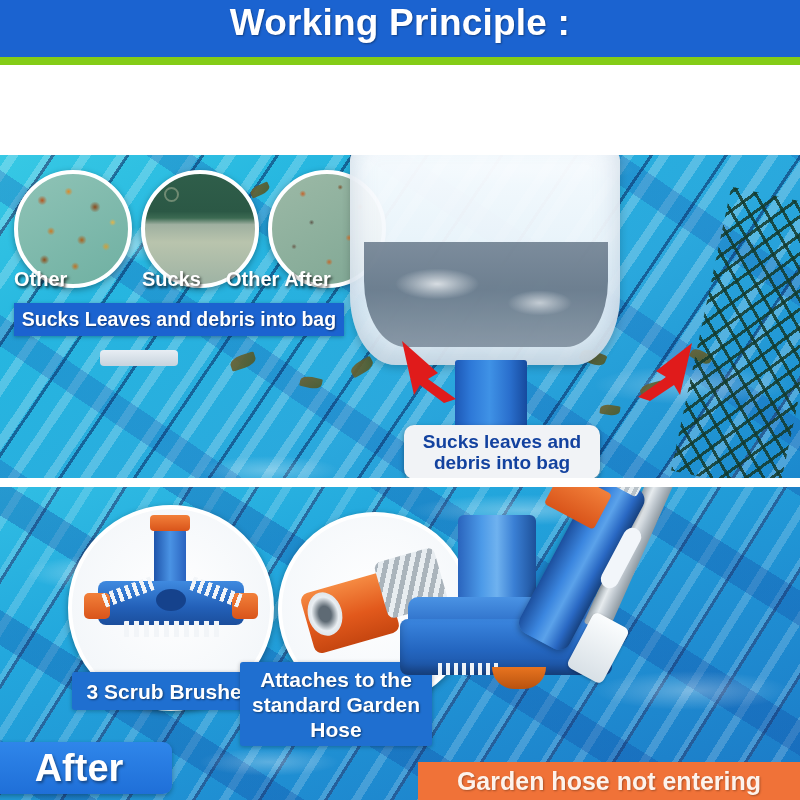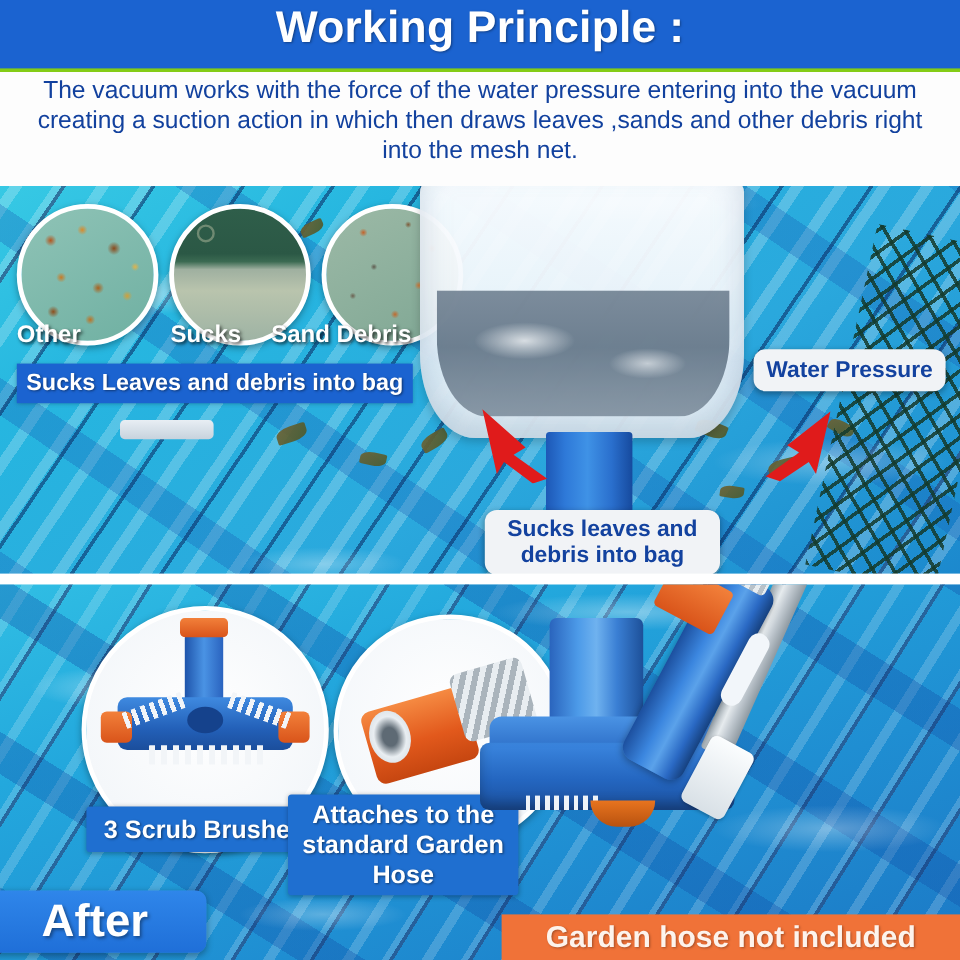--- a/index.html
+++ b/index.html
@@ -320,23 +320,20 @@
 </style>
 </head>
 <body>
 
 <div id="page">
 
   <div id="header-band">
     <div id="header-title">Working Principle :</div>
   </div>
 
-  <div id="subtitle-area">
-    <div id="subtitle">The vacuum works with the force of the water pressure entering into the vacuum creating a suction action in which then draws leaves ,sands and other debris right into the mesh net.</div>
-  </div>
 
   <div id="before-panel">
     <div class="pool-bg">
       <div class="ripple"></div>
     </div>
 
     <div class="leaf" style="left:230px;top:200px;width:26px;height:13px;transform:rotate(-18deg);"></div>
     <div class="leaf" style="left:300px;top:222px;width:22px;height:11px;transform:rotate(12deg);"></div>
     <div class="leaf" style="left:350px;top:206px;width:24px;height:12px;transform:rotate(-30deg);"></div>
     <div class="leaf" style="left:580px;top:196px;width:26px;height:13px;transform:rotate(22deg);"></div>
@@ -346,38 +343,37 @@
     <div class="leaf" style="left:600px;top:250px;width:20px;height:10px;transform:rotate(8deg);"></div>
 
     <div id="net-right"></div>
 
     <div class="circle-inset" id="inset-leaves"></div>
     <div class="circle-inset" id="inset-sand"></div>
     <div class="circle-inset" id="inset-debris"></div>
 
     <div class="inset-label" id="label-leaves">Other</div>
     <div class="inset-label" id="label-sand">Sucks</div>
-    <div class="inset-label" id="label-debris">Sand Debris</div>
+    <div class="inset-label" id="label-debris">Other After</div>
 
     <div id="banner-sucks-top">Sucks Leaves and debris into bag</div>
 
     <div id="mesh-bag">
       <div id="mesh-bag-debris"></div>
     </div>
     <div id="mesh-bag-rim"></div>
     <div id="vac-body"></div>
 
     <svg class="red-arrow" id="arrow-left" viewBox="0 0 62 70">
       <polygon points="4,8 40,40 30,46 58,66 46,70 22,52 16,62" fill="#e01b1b"></polygon>
     </svg>
     <svg class="red-arrow" id="arrow-right" viewBox="0 0 66 62">
       <polygon points="62,2 26,30 36,36 8,56 20,60 44,44 50,54" fill="#e01b1b"></polygon>
     </svg>
 
-    <div class="callout" id="callout-water-pressure">Water Pressure</div>
     <div class="callout" id="callout-sucks-mid">Sucks leaves and debris into bag</div>
 
   </div>
 
   <div id="divider"></div>
 
   <div id="after-panel">
     <div class="pool-bg2">
       <div class="ripple"></div>
     </div>
@@ -412,16 +408,16 @@
     </div>
 
     <div id="pole"></div>
     <div id="handle-blue"></div>
     <div id="handle-grip"></div>
     <div id="hose-connector-silver"></div>
     <div id="hose-connector-orange"></div>
     <div id="white-clip"></div>
 
     <div id="badge-after">After</div>
-    <div id="banner-hose-note">Garden hose not included</div>
+    <div id="banner-hose-note">Garden hose not entering</div>
   </div>
 
 </div>
 
 </body></html>

